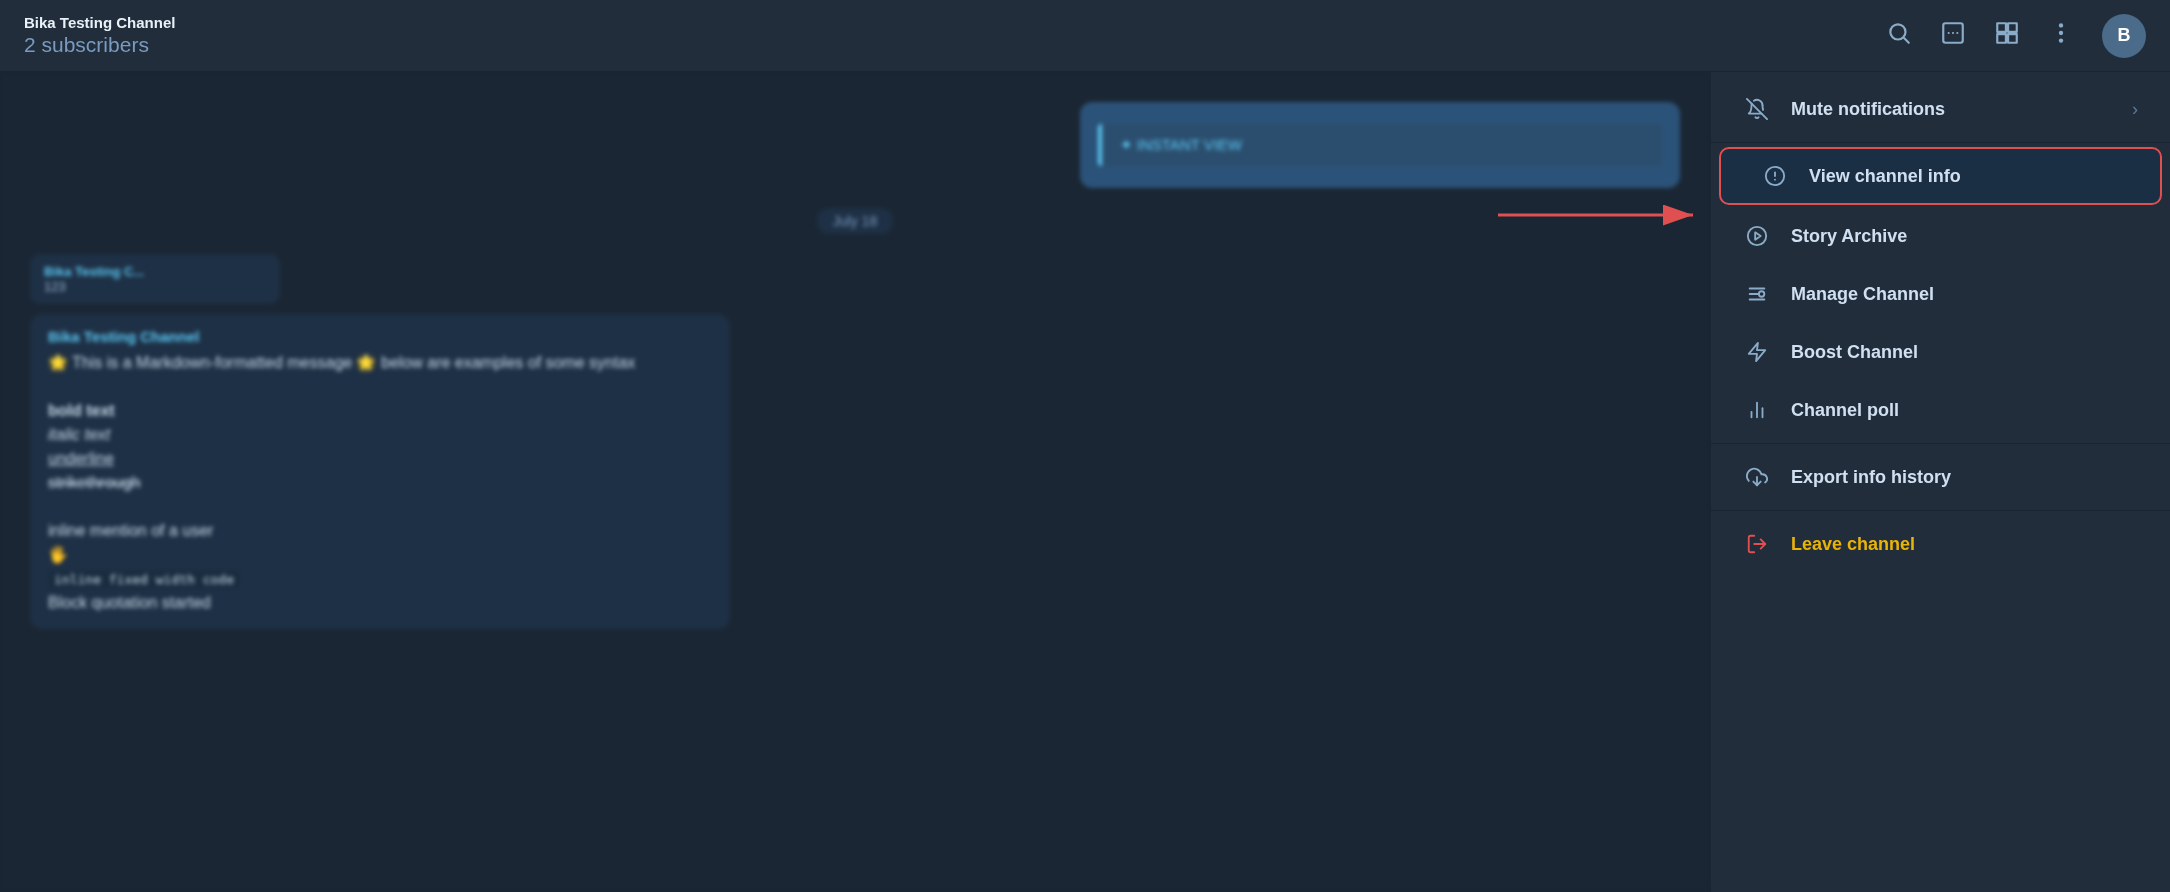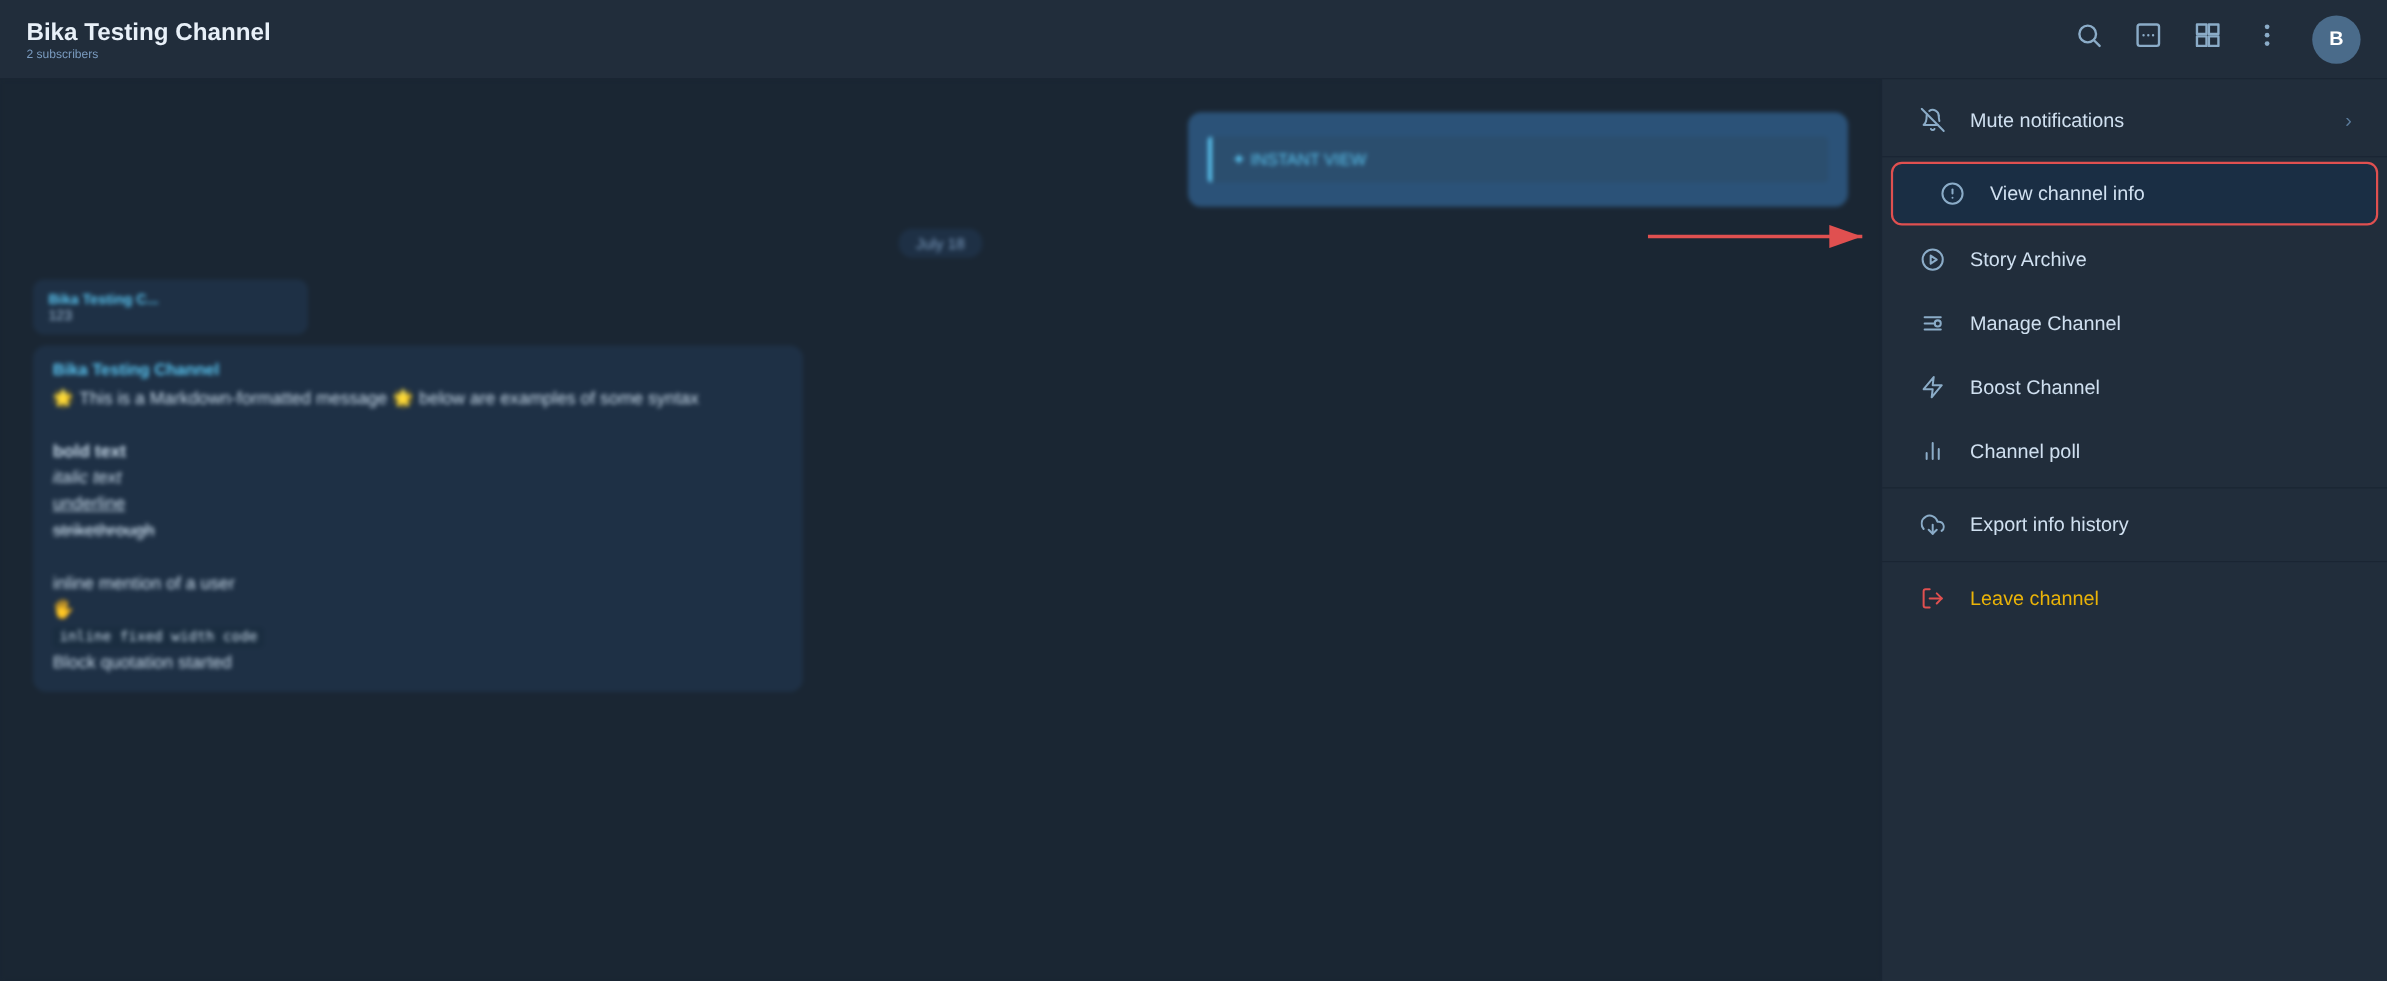--- a/index.html
+++ b/index.html
@@ -22,26 +22,26 @@
       align-items: center;
       padding: 0 24px;
       border-bottom: 1px solid #1a2533;
       z-index: 10;
     }
     .header-title-area {
       flex: 1;
     }
     .channel-name {
       color: #e8f0f8;
-      font-size: 22px;
+      font-size: 15px;
       font-weight: 600;
     }
     .channel-subtitle {
       color: #7a9bbf;
-      font-size: 11px;
+      font-size: 21px;
       margin-top: 2px;
     }
     .header-actions {
       display: flex;
       align-items: center;
       gap: 28px;
     }
     .header-icon {
       color: #8bacc8;
       font-size: 24px;
@@ -179,21 +179,21 @@
       font-size: 22px;
       width: 28px;
       display: flex;
       align-items: center;
       justify-content: center;
       flex-shrink: 0;
     }
     .menu-item-label {
       color: #d0e0f0;
       font-size: 18px;
-      font-weight: 400;
+      font-weight: 700;
     }
     .menu-item-label.red {
       color: #eab308;
     }
     .menu-item-arrow {
       margin-left: auto;
       color: #5a7a9a;
       font-size: 18px;
     }
     .menu-divider {

